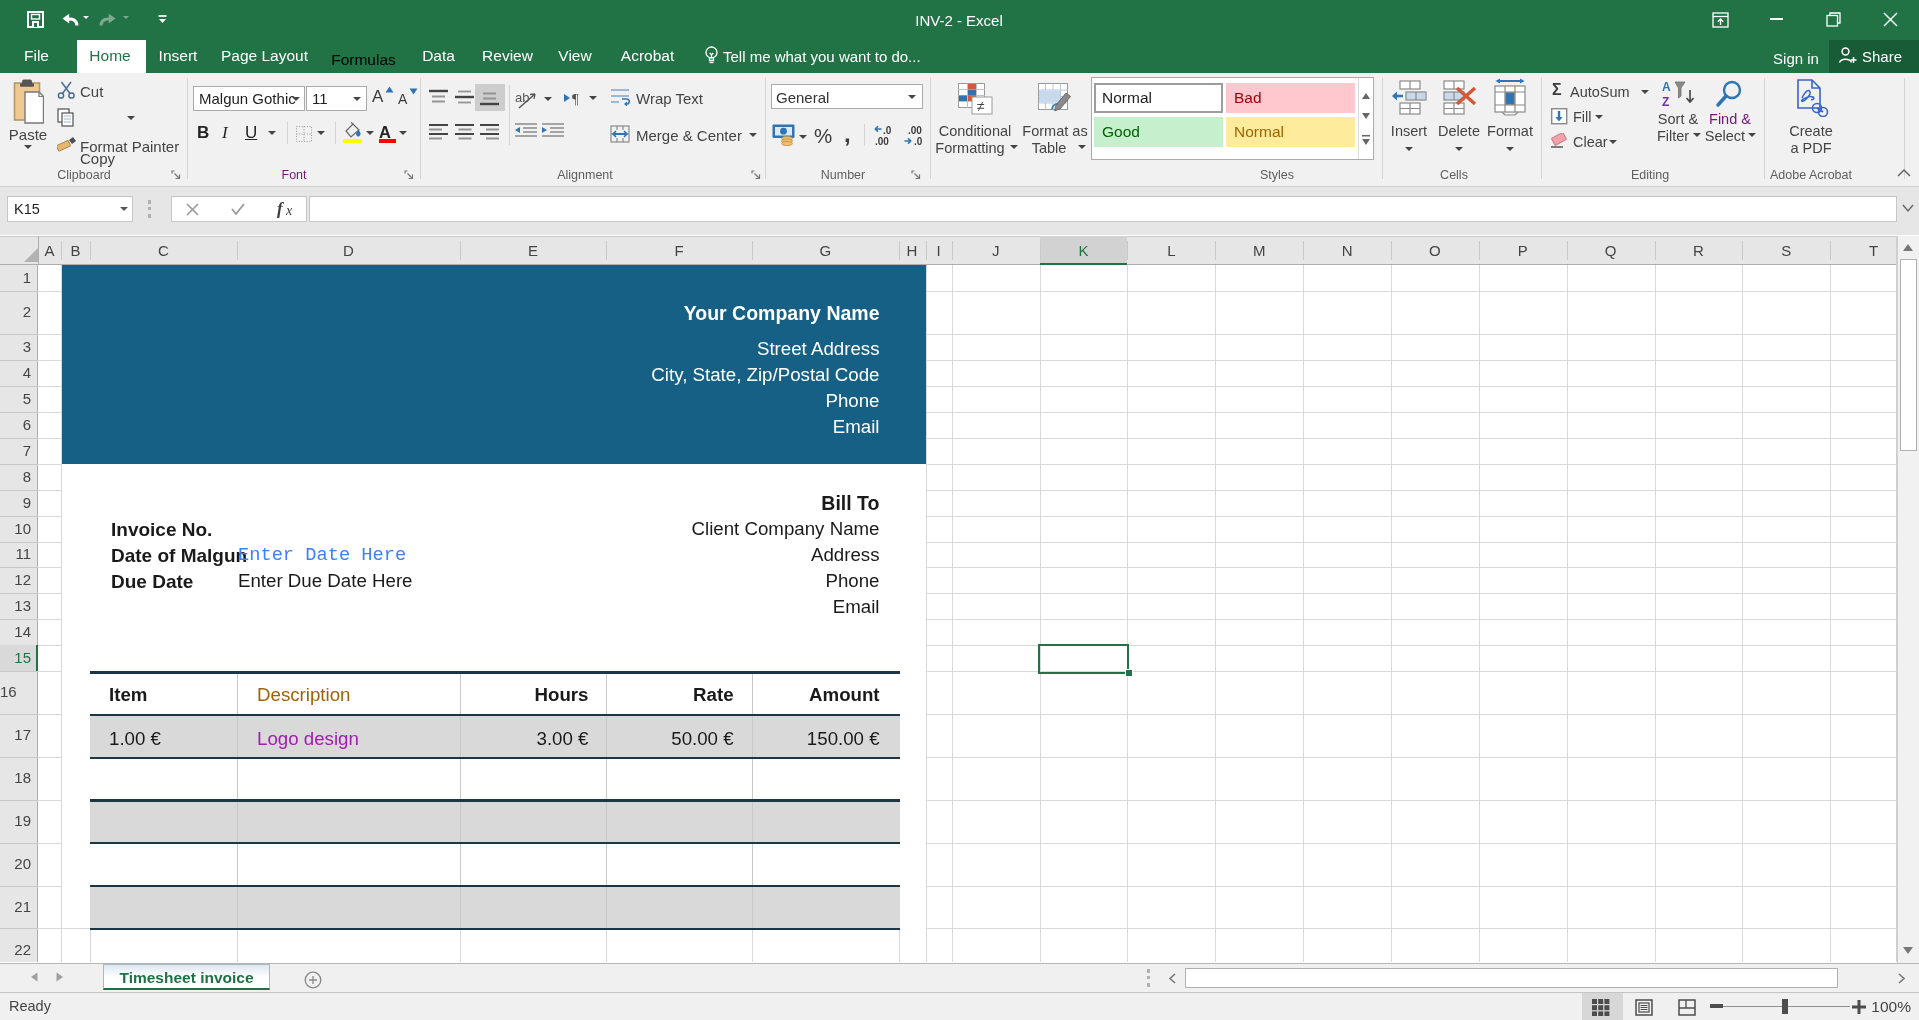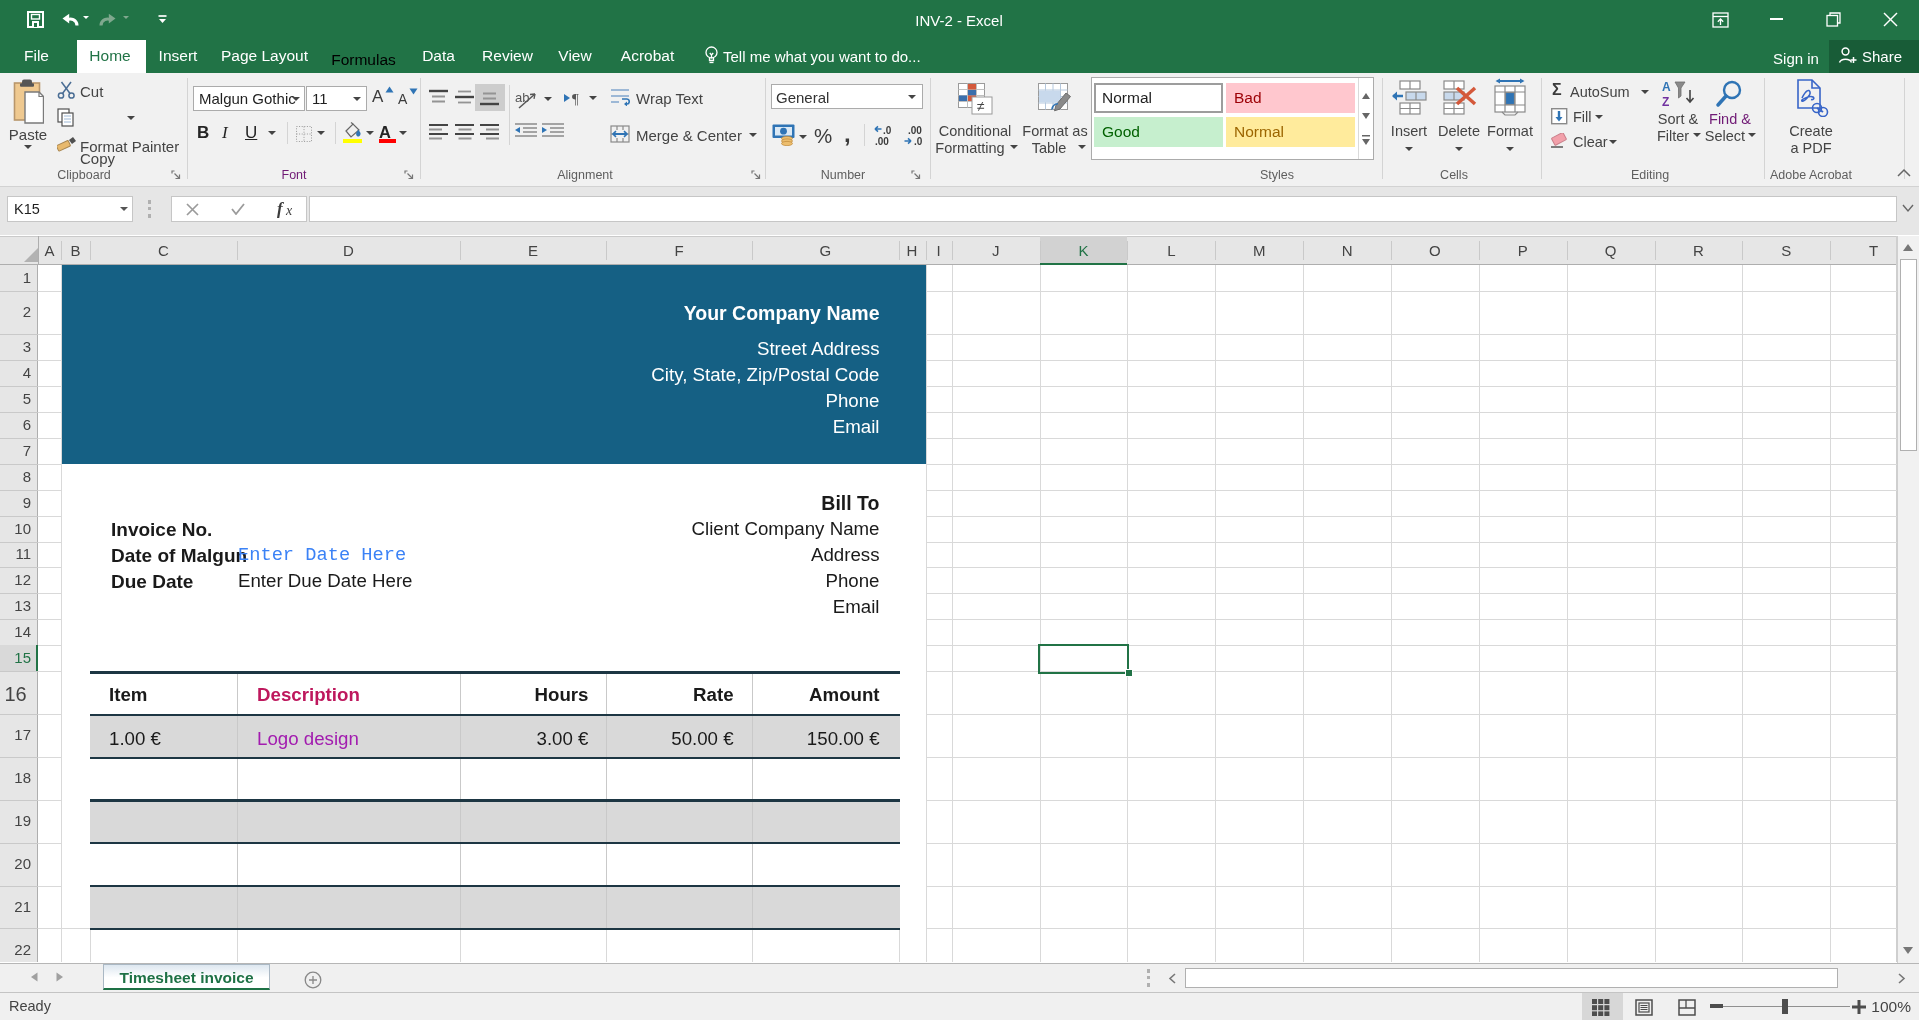--- a/index.html
+++ b/index.html
@@ -553,21 +553,21 @@
 <div style="position:absolute;left:0px;top:567.3999999999999px;width:38px;height:1px;background:#c9c9c9;"></div>
 <div style="position:absolute;left:0;top:572.3499999999999px;width:31px;text-align:right;font-size:15px;color:#444;font-family:'Liberation Sans',sans-serif;line-height:1;">12</div>
 <div style="position:absolute;left:0px;top:593.2999999999998px;width:38px;height:1px;background:#c9c9c9;"></div>
 <div style="position:absolute;left:0;top:598.2499999999998px;width:31px;text-align:right;font-size:15px;color:#444;font-family:'Liberation Sans',sans-serif;line-height:1;">13</div>
 <div style="position:absolute;left:0px;top:619.1999999999998px;width:38px;height:1px;background:#c9c9c9;"></div>
 <div style="position:absolute;left:0;top:624.1499999999999px;width:31px;text-align:right;font-size:15px;color:#444;font-family:'Liberation Sans',sans-serif;line-height:1;">14</div>
 <div style="position:absolute;left:0px;top:645.0999999999998px;width:38px;height:1px;background:#c9c9c9;"></div>
 <div style="position:absolute;left:0px;top:645.0999999999998px;width:38px;height:25.899999999999977px;background:#d9d9d9;border-right:2.5px solid #217346;"></div>
 <div style="position:absolute;left:0;top:650.0499999999997px;width:31px;text-align:right;font-size:15px;color:#217346;font-family:'Liberation Sans',sans-serif;line-height:1;">15</div>
 <div style="position:absolute;left:0px;top:670.9999999999998px;width:38px;height:1px;background:#c9c9c9;"></div>
-<div style="position:absolute;left:0;top:684.4499999999998px;width:31px;text-align:center;font-size:20px;color:#444;font-family:'Liberation Sans',sans-serif;line-height:1;">16</div>
+<div style="position:absolute;left:0;top:684.4499999999998px;width:31px;text-align:left;font-size:15px;color:#444;font-family:'Liberation Sans',sans-serif;line-height:1;">16</div>
 <div style="position:absolute;left:0px;top:713.8999999999997px;width:38px;height:1px;background:#c9c9c9;"></div>
 <div style="position:absolute;left:0;top:727.3499999999997px;width:31px;text-align:right;font-size:15px;color:#444;font-family:'Liberation Sans',sans-serif;line-height:1;">17</div>
 <div style="position:absolute;left:0px;top:756.7999999999997px;width:38px;height:1px;background:#c9c9c9;"></div>
 <div style="position:absolute;left:0;top:770.2499999999998px;width:31px;text-align:right;font-size:15px;color:#444;font-family:'Liberation Sans',sans-serif;line-height:1;">18</div>
 <div style="position:absolute;left:0px;top:799.6999999999997px;width:38px;height:1px;background:#c9c9c9;"></div>
 <div style="position:absolute;left:0;top:813.1499999999996px;width:31px;text-align:right;font-size:15px;color:#444;font-family:'Liberation Sans',sans-serif;line-height:1;">19</div>
 <div style="position:absolute;left:0px;top:842.5999999999997px;width:38px;height:1px;background:#c9c9c9;"></div>
 <div style="position:absolute;left:0;top:856.0499999999997px;width:31px;text-align:right;font-size:15px;color:#444;font-family:'Liberation Sans',sans-serif;line-height:1;">20</div>
 <div style="position:absolute;left:0px;top:885.4999999999997px;width:38px;height:1px;background:#c9c9c9;"></div>
 <div style="position:absolute;left:0;top:898.9499999999996px;width:31px;text-align:right;font-size:15px;color:#444;font-family:'Liberation Sans',sans-serif;line-height:1;">21</div>
@@ -663,21 +663,21 @@
 <div style="position:absolute;left:606px;top:671.3px;width:1px;height:257.4000000000001px;background:#c9c9c9;"></div>
 <div style="position:absolute;left:752px;top:671.3px;width:1px;height:257.4000000000001px;background:#c9c9c9;"></div>
 <div style="position:absolute;left:90px;top:671.3px;width:810px;height:2.6px;background:#1d3643;"></div>
 <div style="position:absolute;left:90px;top:713.6px;width:810px;height:2.4px;background:#1d3643;"></div>
 <div style="position:absolute;left:90px;top:756.6px;width:810px;height:2.2px;background:#1d3643;"></div>
 <div style="position:absolute;left:90px;top:799.4px;width:810px;height:2.2px;background:#1d3643;"></div>
 <div style="position:absolute;left:90px;top:842.3px;width:810px;height:2.2px;background:#1d3643;"></div>
 <div style="position:absolute;left:90px;top:885.2px;width:810px;height:2.2px;background:#1d3643;"></div>
 <div style="position:absolute;left:90px;top:928.1px;width:810px;height:2.4px;background:#1d3643;"></div>
 <div style="position:absolute;left:109px;top:686px;font-family:'Liberation Sans',sans-serif;font-size:18.7px;color:#1a1a1a;font-weight:700;white-space:nowrap;line-height:1;">Item</div>
-<div style="position:absolute;left:257px;top:686px;font-family:'Liberation Sans',sans-serif;font-size:18.7px;color:#be185d;font-weight:700;white-space:nowrap;line-height:1;">Description</div>
+<div style="position:absolute;left:257px;top:686px;font-family:'Liberation Sans',sans-serif;font-size:18.7px;color:#a16207;font-weight:400;white-space:nowrap;line-height:1;">Description</div>
 <div style="position:absolute;right:1330.5px;top:686px;font-family:'Liberation Sans',sans-serif;font-size:18.7px;color:#1a1a1a;font-weight:700;white-space:nowrap;line-height:1;">Hours</div>
 <div style="position:absolute;right:1185.4px;top:686px;font-family:'Liberation Sans',sans-serif;font-size:18.7px;color:#1a1a1a;font-weight:700;white-space:nowrap;line-height:1;">Rate</div>
 <div style="position:absolute;right:1039.4px;top:686px;font-family:'Liberation Sans',sans-serif;font-size:18.7px;color:#1a1a1a;font-weight:700;white-space:nowrap;line-height:1;">Amount</div>
 <div style="position:absolute;left:109px;top:730px;font-family:'Liberation Sans',sans-serif;font-size:18.7px;color:#1a1a1a;font-weight:400;white-space:nowrap;line-height:1;">1.00 €</div>
 <div style="position:absolute;left:257px;top:730px;font-family:'Liberation Sans',sans-serif;font-size:18.7px;color:#a21caf;font-weight:400;white-space:nowrap;line-height:1;">Logo design</div>
 <div style="position:absolute;right:1330.5px;top:730px;font-family:'Liberation Sans',sans-serif;font-size:18.7px;color:#1a1a1a;font-weight:400;white-space:nowrap;line-height:1;">3.00 €</div>
 <div style="position:absolute;right:1185.4px;top:730px;font-family:'Liberation Sans',sans-serif;font-size:18.7px;color:#1a1a1a;font-weight:400;white-space:nowrap;line-height:1;">50.00 €</div>
 <div style="position:absolute;right:1039.4px;top:730px;font-family:'Liberation Sans',sans-serif;font-size:18.7px;color:#1a1a1a;font-weight:400;white-space:nowrap;line-height:1;">150.00 €</div>
 <div style="position:absolute;left:1038px;top:644.3px;width:91px;height:29.5px;border:2.2px solid #217346;background:transparent;"></div>
 <div style="position:absolute;left:1125px;top:669px;width:7.5px;height:7.5px;background:#217346;border:1.5px solid #fff;"></div>

